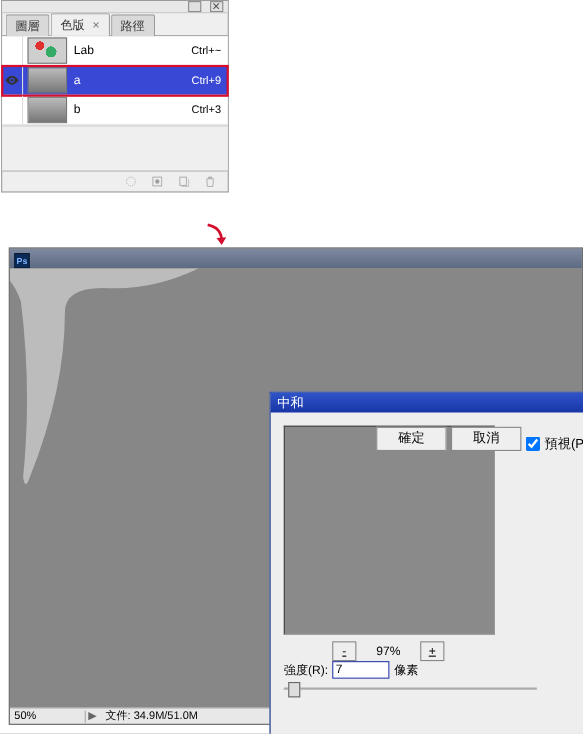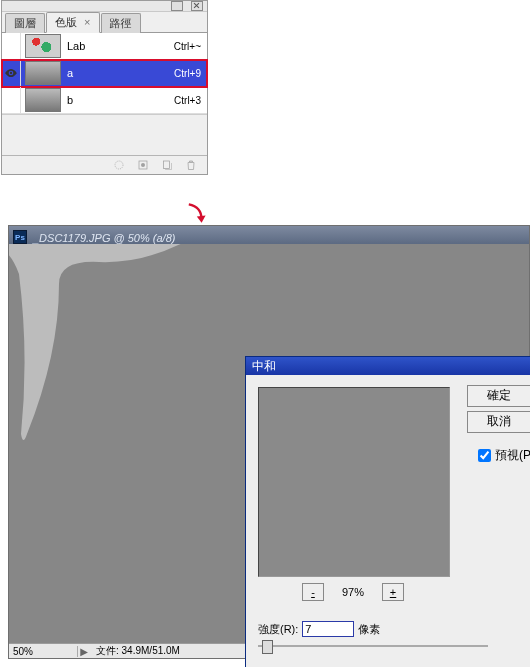--- a/index.html
+++ b/index.html
@@ -34,26 +34,26 @@
   .status{position:absolute;left:0;right:0;bottom:0;height:14px;background:#e8e8e8;border-top:1px solid #9b9b9b;display:flex;align-items:center;font-size:10px}
   .zoom{width:60px;border-right:1px solid #aaa;padding:0 4px}
   .rarrow{width:12px;text-align:center;color:#666}
   .fileinfo{padding-left:6px}
   .dlg{position:absolute;left:245px;top:356px;width:284px;height:317px;border:1px solid #0a2b80;background:#eee;box-shadow:1px 1px 0 #777}
   .dlg-title{height:18px;background:linear-gradient(#2f54c9,#1835a6);color:#fff;padding-left:6px;line-height:18px;font-size:12px}
   .dlg-body{padding:12px 12px 8px 12px;position:relative;height:calc(100% - 18px);box-sizing:border-box}
   .preview{width:190px;height:188px;border:1px inset #999;background:#8a8a8a;margin-left:0}
   .zoomrow{display:flex;align-items:center;justify-content:center;gap:18px;margin-top:6px;width:190px}
   .zbtn{width:20px;height:16px;border:1px solid #888;background:#eee;display:flex;align-items:center;justify-content:center;text-decoration:underline}
-  .strength{display:flex;align-items:center;gap:4px;margin-top:20px}
+  .strength{display:flex;align-items:center;gap:4px;margin-top:0}
   .strength input{width:46px;height:14px;border:1px solid #2a3aa8;font-size:11px;padding:0 2px;background:#fff}
   .slider{position:relative;width:230px;height:14px;margin-top:2px}
   .slider-track{position:absolute;left:0;right:0;top:6px;height:2px;background:#aaa}
   .slider-thumb{position:absolute;left:4px;top:1px;width:9px;height:12px;background:#ddd;border:1px solid #666}
-  .btncol{position:absolute;right:-1px;top:10px;display:flex;flex-direction:column;gap:4px;align-items:flex-end}
+  .btncol{position:absolute;right:-1px;top:10px;display:flex;flex-direction:row;gap:4px;align-items:center}
   .wbtn{width:62px;height:20px;border:1px solid #888;background:#efefef;text-align:center;line-height:18px;font-size:12px}
   .chk{display:flex;align-items:center;gap:4px;margin-top:10px;font-size:12px}
   .chk input{margin:0}
 </style>
 </head>
 <body>
 
 <div class="panel">
   <div class="panel-top">
     <div class="mini-btn"></div>
@@ -120,21 +120,20 @@
 </div>
 
 <svg class="arrow" viewBox="0 0 30 30">
   <path d="M6 3 Q 22 6 22 22" fill="none" stroke="#d40f2e" stroke-width="3"></path>
   <path d="M16 18 L22 26 L27 17 Z" fill="#d40f2e"></path>
 </svg>
 
 <div class="doc">
   <div class="titlebar">
     <div class="ps">Ps</div>
-    <span>_DSC1179.JPG @ 50% (a/8)</span>
   </div>
   <div class="canvas">
     <svg class="shape" viewBox="0 0 200 230">
       <path d="M0 0 H200 Q150 30 100 28 Q60 26 60 50 Q60 120 28 200 Q24 212 22 200 Q30 120 20 40 Q12 18 0 14 Z" fill="#bcbcbc"></path>
     </svg>
   </div>
   <div class="status">
     <div class="zoom">50%</div>
     <div class="rarrow">▶</div>
     <div class="fileinfo">

